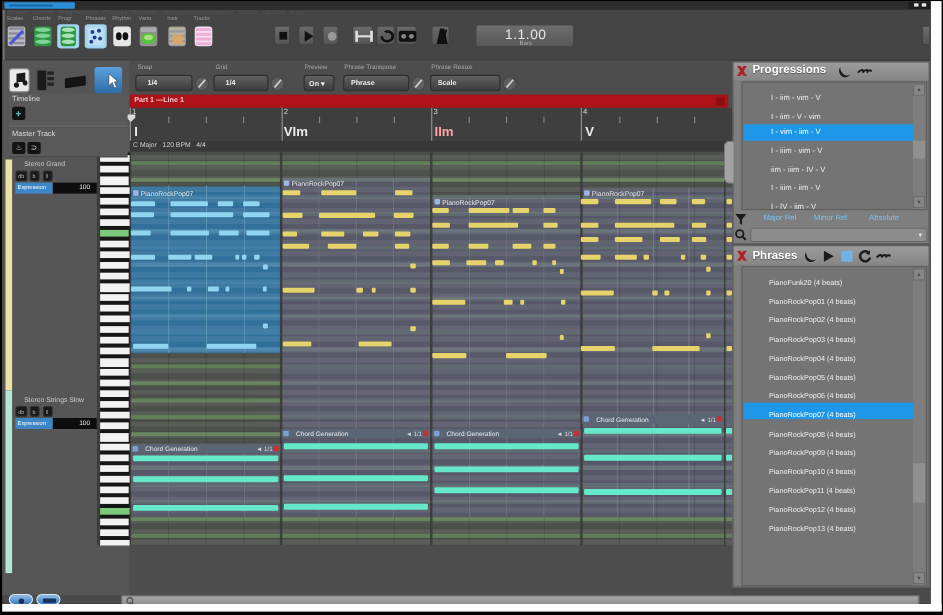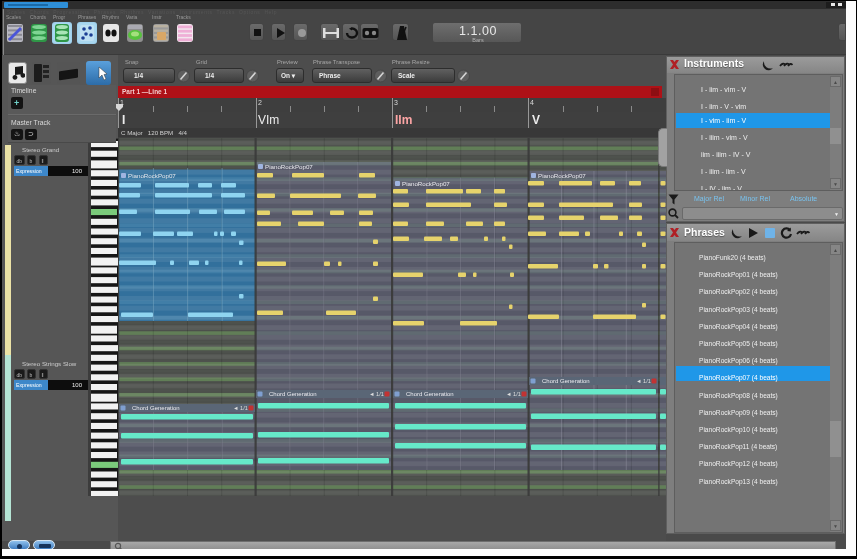--- a/index.html
+++ b/index.html
@@ -189,21 +189,21 @@
 <div style="position:absolute;left:631px;top:106px;width:1px;height:6px;background:#8a8a8a"></div>
 <svg style="position:absolute;left:114px;top:103px" width="10" height="9" viewBox="0 0 10 9">
         <path d="M1 1 L9 1 L9 4 L5 8 L1 4 Z" fill="#d8d8d8"></path>
       </svg>
 <div style="position:absolute;left:118px;top:112px;width:548px;height:16px;background:#3f3f3f"></div>
 <div style="position:absolute;left:118px;top:112px;width:1px;height:16px;background:#989898"></div>
 <div style="position:absolute;left:256px;top:112px;width:1px;height:16px;background:#989898"></div>
 <div style="position:absolute;left:392px;top:112px;width:1px;height:16px;background:#989898"></div>
 <div style="position:absolute;left:528px;top:112px;width:1px;height:16px;background:#989898"></div>
 <div class="t" style="left:122px;top:113px;font-size:12px;font-weight:600;color:#ececec">I</div>
-<div class="t" style="left:258px;top:113px;font-size:12px;font-weight:400;color:#ececec">VIm</div>
+<div class="t" style="left:258px;top:113px;font-size:12px;font-weight:700;color:#ececec">VIm</div>
 <div class="t" style="left:395px;top:113px;font-size:12px;font-weight:600;color:#fca5a5">IIm</div>
 <div class="t" style="left:532px;top:113px;font-size:12px;font-weight:600;color:#ececec">V</div>
 <div style="position:absolute;left:118px;top:128px;width:548px;height:10px;background:#383838;border-bottom:1px solid #404040"></div>
 <div class="t" style="left:121px;top:129px;font-size:6.2px;color:#cfcfcf">C Major&nbsp;&nbsp;&nbsp;120 BPM&nbsp;&nbsp;&nbsp;4/4</div>
 <svg style="position:absolute;left:118px;top:138px" width="548" height="358" viewBox="0 0 548 358" font-family="'Liberation Sans',sans-serif">
         <rect x="0.0" y="0.0" width="548.0" height="358.0" fill="#4e524d"></rect>
         <g opacity="0.16">
           <rect x="0.0" y="1.0" width="548.0" height="2.4" fill="#3c3f3c"></rect>
           <rect x="0.0" y="5.9" width="548.0" height="2.4" fill="#3c3f3c"></rect>
           <rect x="0.0" y="10.7" width="548.0" height="2.4" fill="#3c3f3c"></rect>
@@ -664,21 +664,21 @@
         <div class="t" style="left:2px;top:2px;font-size:5.2px;color:#fff">Expression</div>
       </div>
 <div style="position:absolute;left:48px;top:380px;width:40px;height:10px;background:#0d0d0d">
         <div class="t" style="left:24px;top:1.5px;font-size:6px;color:#eee">100</div>
       </div>
 <div style="position:absolute;left:666px;top:56px;width:179px;height:166px;background:#7e7e7e;border:1px solid #5f5f5f"></div>
 <div style="position:absolute;left:667px;top:57px;width:177px;height:16px;background:linear-gradient(#9b9b9b,#868686)"></div>
 <svg style="position:absolute;left:669px;top:59px" width="11" height="11" viewBox="0 0 11 11">
         <path d="M1 1 L4 1 L5.5 3 L7 1 L10 1 L7 5.5 L10 10 L7 10 L5.5 8 L4 10 L1 10 L4 5.5 Z" fill="#b02025"></path>
       </svg>
-<div class="t" style="left:684px;top:57px;font-size:10.5px;font-weight:bold;color:#fff;text-shadow:0 1px 1px #555">Instruments</div>
+<div class="t" style="left:684px;top:57px;font-size:10.5px;font-weight:bold;color:#fff;text-shadow:0 1px 1px #555">Progressions</div>
 <svg style="position:absolute;left:762px;top:60px" width="12" height="11" viewBox="0 0 12 11">
         <path d="M2 1 a5.5 5.5 0 0 0 9 7 a6.5 6.5 0 0 1 -9 -7 z" fill="#1a1a1a"></path>
       </svg>
 <svg style="position:absolute;left:779px;top:60px" width="14" height="10" viewBox="0 0 14 10">
         <path d="M1 6 q3 -4 6 -1 M5 6 q3 -4 6 -1 M9 6 q2.5 -3.5 4.5 -1" stroke="#1a1a1a" stroke-width="1.8" fill="none"></path>
       </svg>
 <div style="position:absolute;left:674px;top:74px;width:169px;height:117px;background:#747474;border:1px solid #5e5e5e;overflow:hidden">
         <div style="position:absolute;left:1px;top:38px;width:154px;height:15px;background:#1f97e8"></div>
         <div class="t" style="left:26px;top:11px;font-size:7px;color:#efefef">I - iim - vim - V</div>
         <div class="t" style="left:26px;top:28px;font-size:7px;color:#efefef">I - iim - V - vim</div>

